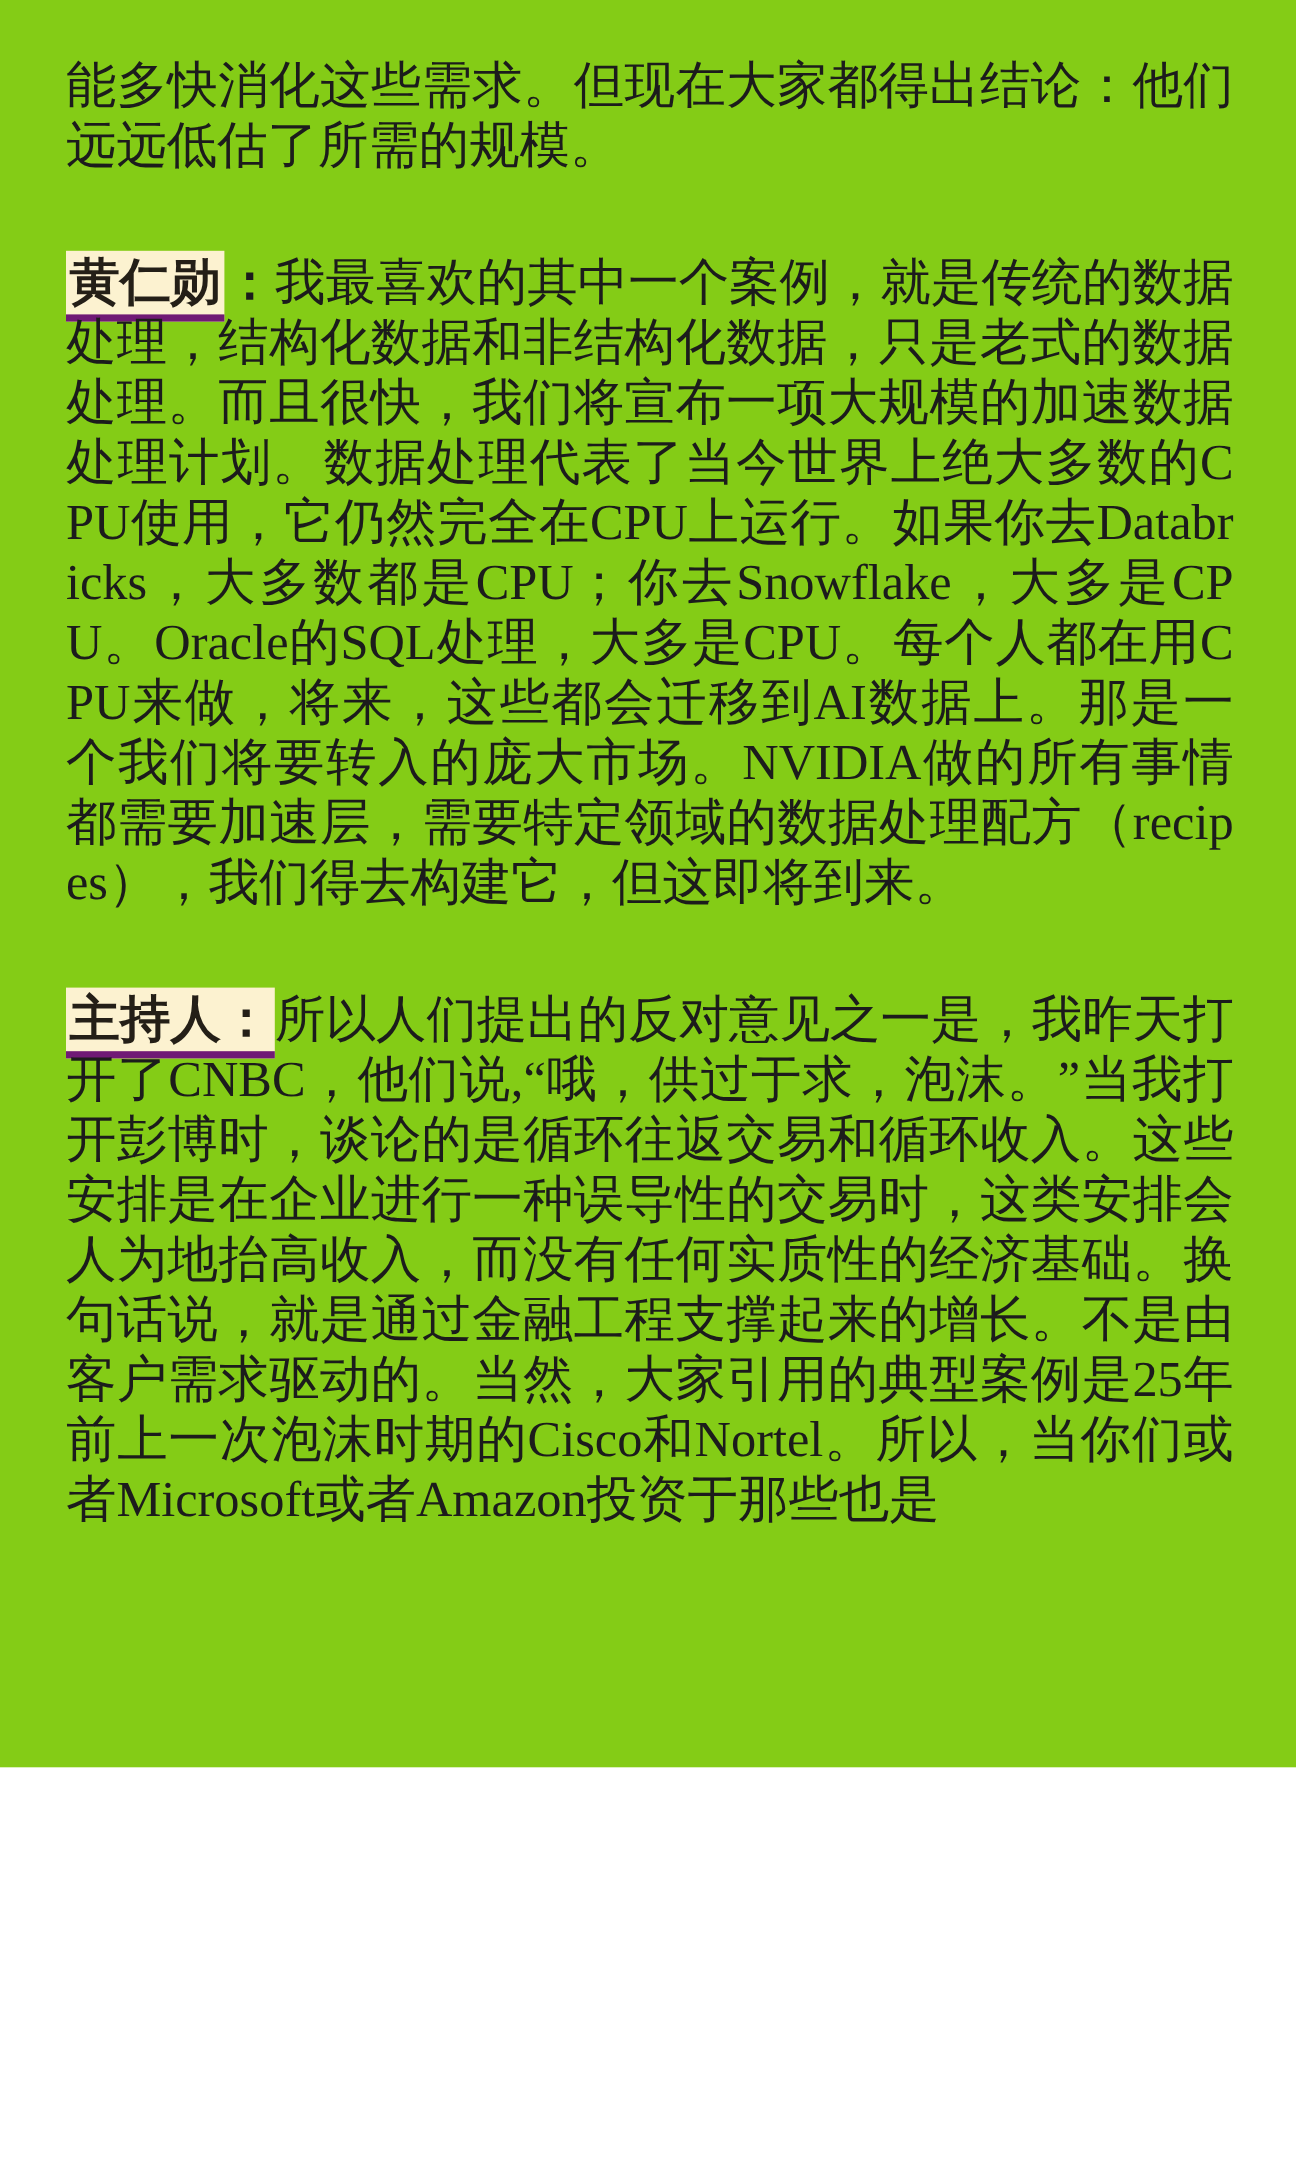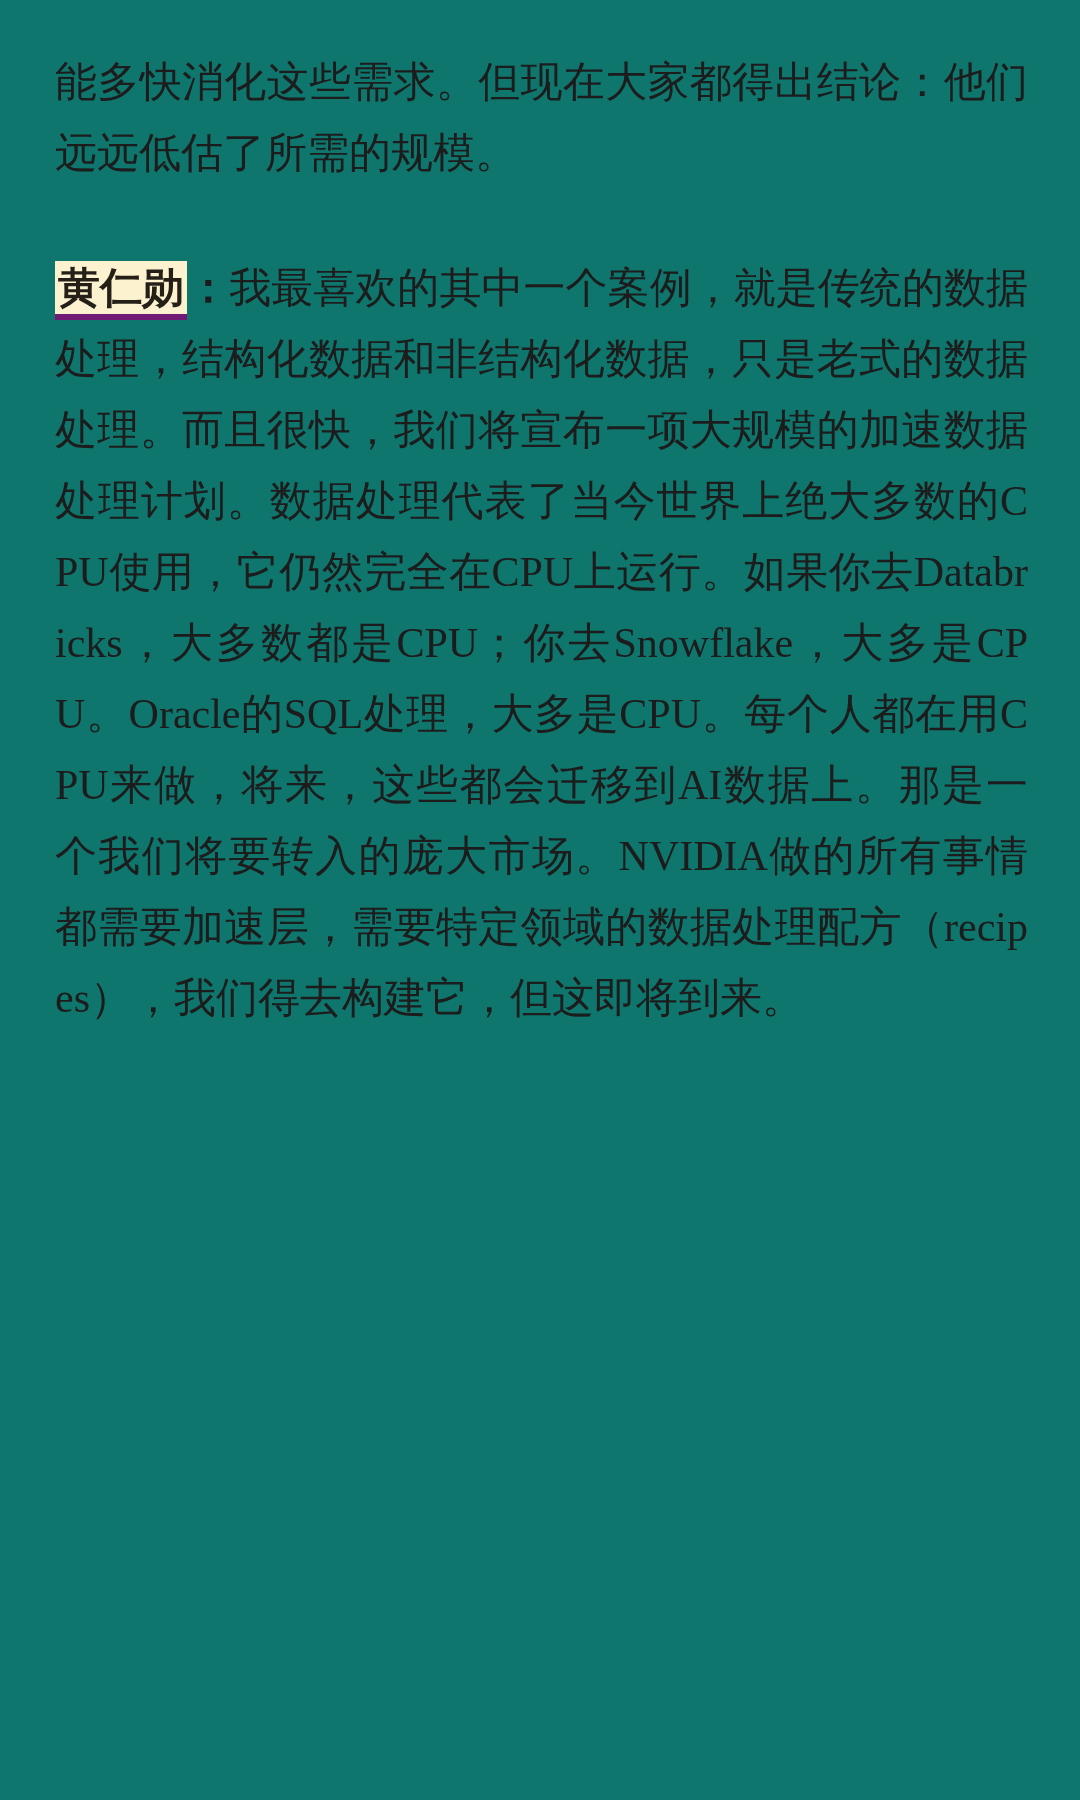--- a/index.html
+++ b/index.html
@@ -3,27 +3,27 @@
 <meta charset="utf-8">
 <style>
   html, body {
     margin: 0;
     padding: 0;
     background: #ffffff;
   }
   .page {
     position: relative;
     width: 1080px;
-    height: 1800px;
+    height: 1473px;
     box-sizing: border-box;
-    background: #0f766e;
+    background: #84cc16;
     padding: 47px 52px 0 55px;
     font-family: "Liberation Serif", "DejaVu Serif", serif;
     font-size: 42px;
-    line-height: 71px;
+    line-height: 50px;
     color: #1c1c1c;
     text-align: justify;
     word-break: break-all;
     overflow: hidden;
   }
   .para {
     margin: 0 0 64px 0;
   }
   .speaker-hl {
     background: #fcf2d0;
@@ -38,14 +38,15 @@
 </style>
 </head>
 <body>
 
 <div class="page">
 
   <p class="para"><span>能多快消化这些需求。但现在大家都得出结论：他们远远低估了所需的规模。</span></p>
 
   <p class="para"><span class="speaker-hl">黄仁勋</span><span class="speaker-colon">：</span><span>我最喜欢的其中一个案例，就是传统的数据处理，结构化数据和非结构化数据，只是老式的数据处理。而且很快，我们将宣布一项大规模的加速数据处理计划。数据处理代表了当今世界上绝大多数的CPU使用，它仍然完全在CPU上运行。如果你去Databricks，大多数都是CPU；你去Snowflake，大多是CPU。Oracle的SQL处理，大多是CPU。每个人都在用CPU来做，将来，这些都会迁移到AI数据上。那是一个我们将要转入的庞大市场。NVIDIA做的所有事情都需要加速层，需要特定领域的数据处理配方（recipes），我们得去构建它，但这即将到来。</span></p>
 
+  <p class="para"><span class="speaker-hl">主持人：</span><span>所以人们提出的反对意见之一是，我昨天打开了CNBC，他们说,“哦，供过于求，泡沫。”当我打开彭博时，谈论的是循环往返交易和循环收入。这些安排是在企业进行一种误导性的交易时，这类安排会人为地抬高收入，而没有任何实质性的经济基础。换句话说，就是通过金融工程支撑起来的增长。不是由客户需求驱动的。当然，大家引用的典型案例是25年前上一次泡沫时期的Cisco和Nortel。所以，当你们或者Microsoft或者Amazon投资于那些也是</span></p>
 
 </div>
 
 </body></html>

